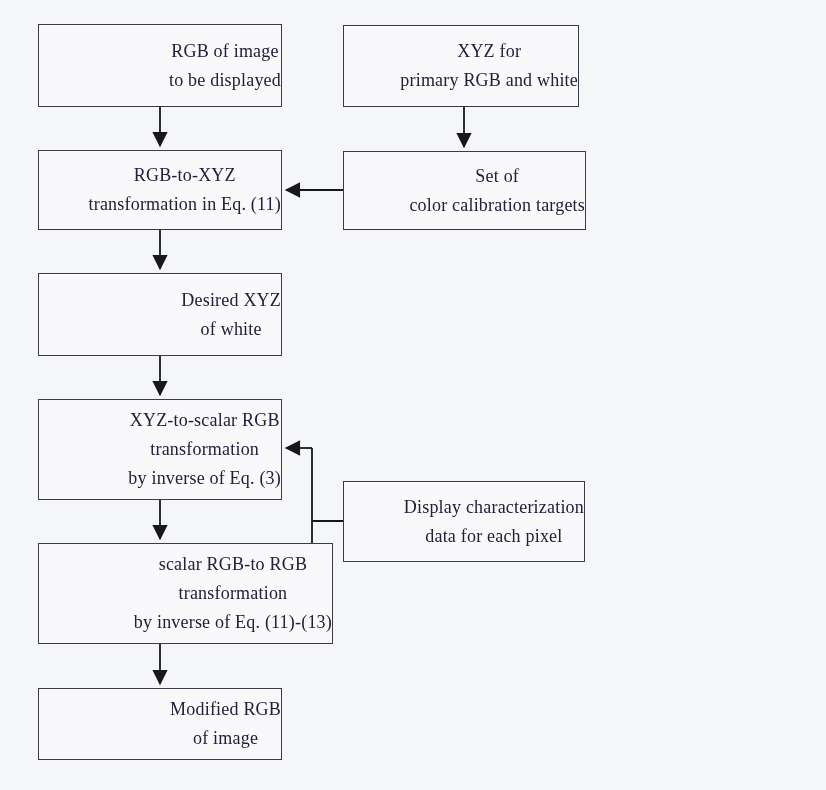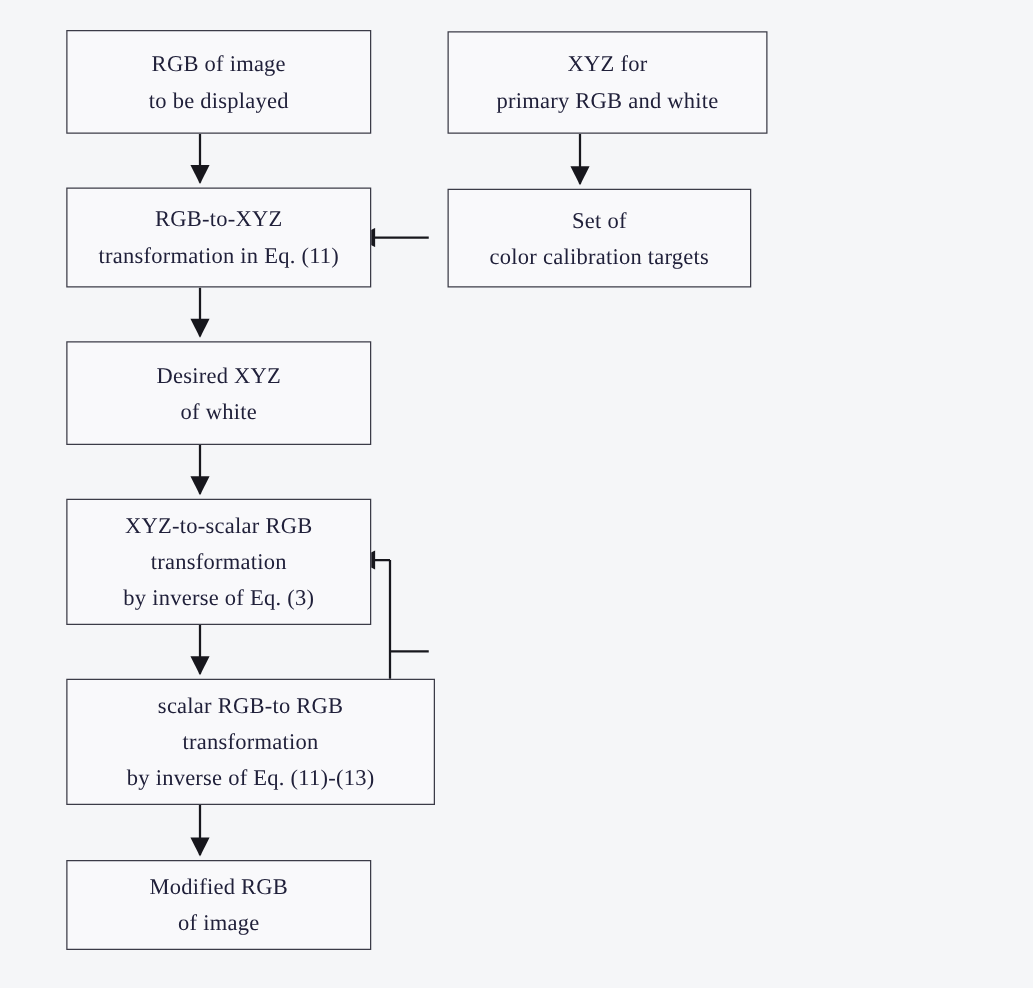--- a/index.html
+++ b/index.html
@@ -21,23 +21,22 @@
     width:826px;height:790px;
     background:var(--bg);
   }
   .node{
     position:absolute;
     box-sizing:border-box;
     background:var(--box-fill);
     border:1.6px solid var(--box-border);
     display:flex;
     align-items:center;
-    justify-content:center;
+    justify-content:flex-end;
     text-align:center;
-    margin-left:15px;
   }
   .node-label{
     white-space:pre-line;
     font-size:18px;
     line-height:29px;
     color:var(--text);
     letter-spacing:0.2px;
   }
   svg.wires{
     position:absolute;
@@ -80,21 +79,21 @@
     <path d="M343,521 L312,521 M312,448 L312,593"></path>
     <line x1="312" y1="448" x2="286" y2="448" marker-end="url(#arr)"></line>
     <line x1="312" y1="593" x2="286" y2="593" marker-end="url(#arr)"></line>
   </svg>
 
   <div class="node" style="left:38px;top:24px;width:244px;height:83px">
     <div class="node-label">RGB of image
 to be displayed</div>
   </div>
 
-  <div class="node" style="left:343px;top:25px;width:256px;height:82px">
+  <div class="node" style="left:343px;top:25px;width:236px;height:82px">
     <div class="node-label">XYZ for
 primary RGB and white</div>
   </div>
 
   <div class="node" style="left:38px;top:150px;width:244px;height:80px">
     <div class="node-label">RGB-to-XYZ
 transformation in Eq. (11)</div>
   </div>
 
   <div class="node" style="left:343px;top:151px;width:243px;height:79px">
@@ -106,20 +105,24 @@
     <div class="node-label">Desired XYZ
 of white</div>
   </div>
 
   <div class="node" style="left:38px;top:399px;width:244px;height:101px">
     <div class="node-label">XYZ-to-scalar RGB
 transformation
 by inverse of Eq. (3)</div>
   </div>
 
+  <div class="node" style="left:343px;top:481px;width:242px;height:81px">
+    <div class="node-label">Display characterization
+data for each pixel</div>
+  </div>
 
   <div class="node" style="left:38px;top:543px;width:295px;height:101px">
     <div class="node-label">scalar RGB-to RGB
 transformation
 by inverse of Eq. (11)-(13)</div>
   </div>
 
   <div class="node" style="left:38px;top:688px;width:244px;height:72px">
     <div class="node-label">Modified RGB
 of image</div>

